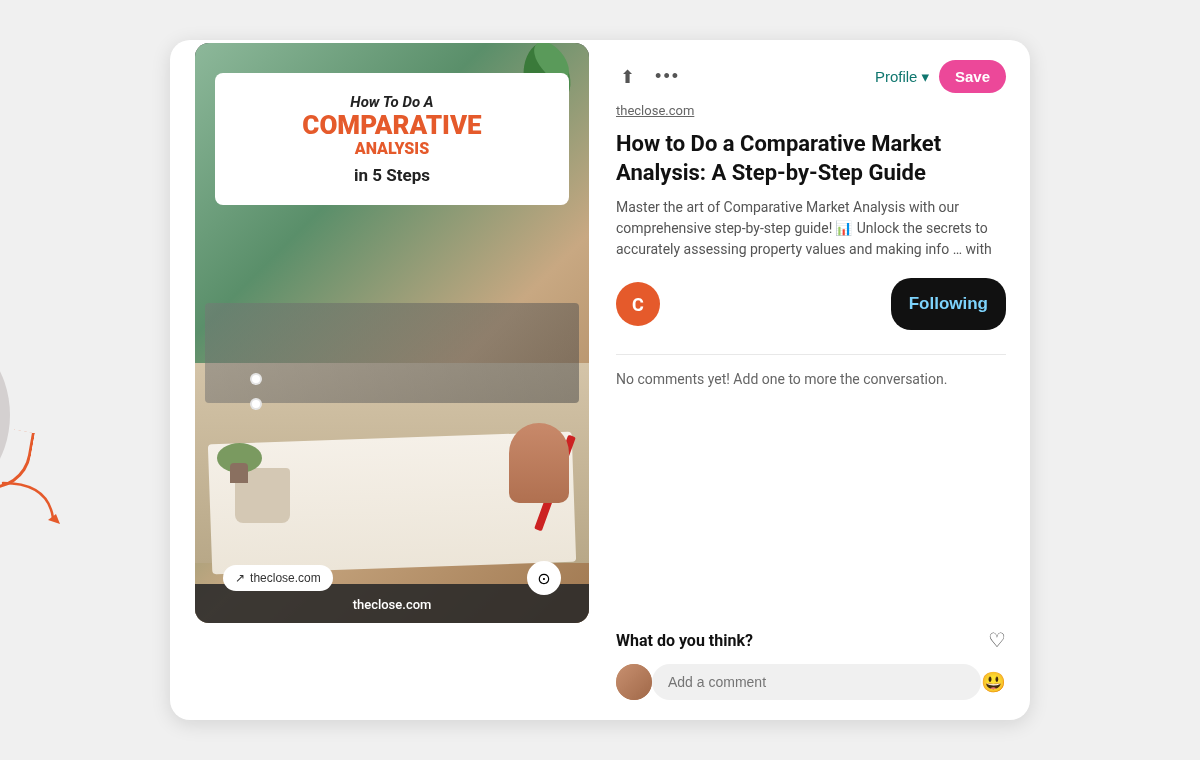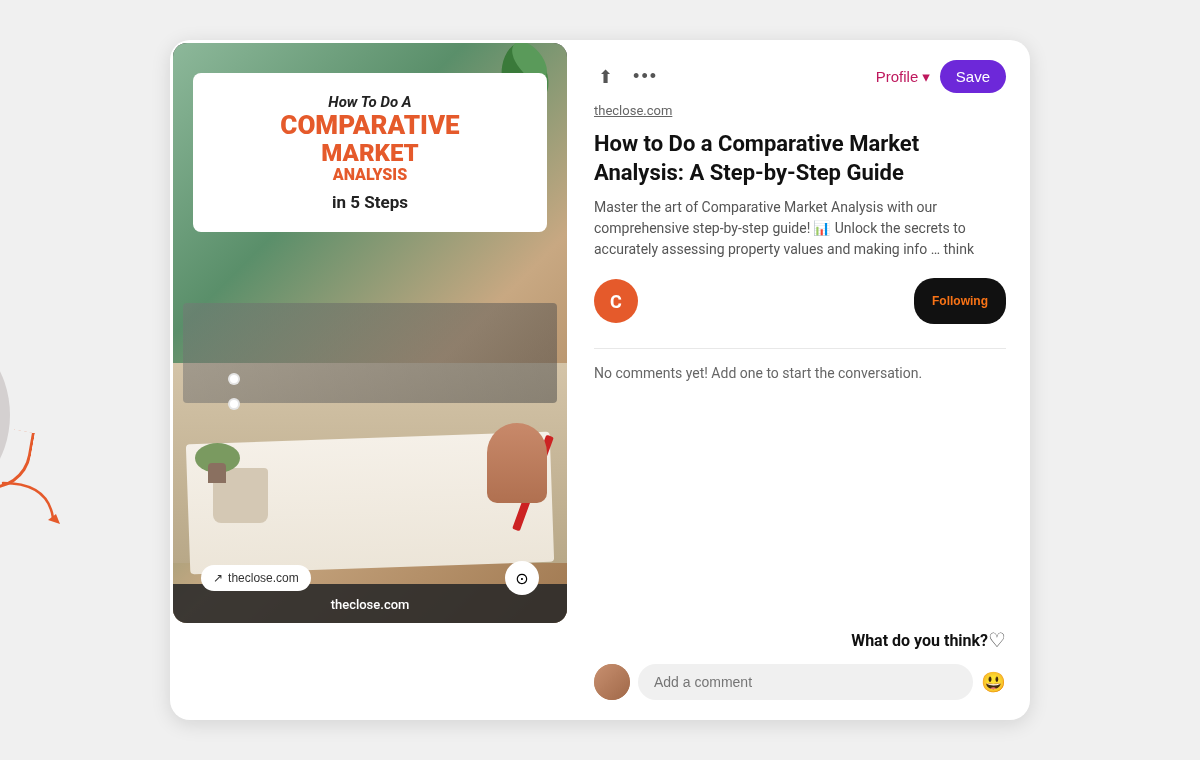--- a/index.html
+++ b/index.html
@@ -57,20 +57,21 @@
       right: -35px;
       bottom: -5px;
     }
 
     
     .pin-panel {
       width: 400px;
       flex-shrink: 0;
       padding: 3px;
       position: relative;
+      margin-left: 22px;
     }
 
     .pin-image-container {
       border-radius: 14px;
       overflow: hidden;
       position: relative;
       background: #2d2d2d;
       width: 100%;
       height: 580px;
     }
@@ -224,33 +225,33 @@
       display: flex;
       align-items: center;
       gap: 10px;
     }
     .profile-dropdown {
       display: flex;
       align-items: flex-start;
       gap: 4px;
       font-size: 15px;
       font-weight: 500;
-      color: #be185d;
+      color: #0f766e;
       background: none;
       border: none;
       cursor: pointer;
     }
     .save-btn {
-      background: #6d28d9;
+      background: #ec4899;
       color: white;
       border: none;
       border-radius: 20px;
       padding: 8px 16px;
       font-size: 15px;
-      font-weight: 400;
+      font-weight: 700;
       cursor: pointer;
     }
 
     
     .source-link {
       color: #666;
       font-size: 13px;
       text-decoration: underline;
       margin-bottom: 12px;
       cursor: pointer;
@@ -308,25 +309,25 @@
       font-weight: 600;
       color: #111;
       line-height: 1.3;
     }
     .creator-followers {
       font-size: 12px;
       color: #666;
     }
     .following-btn {
       background: #111;
-      color: #f97316;
+      color: #7dd3fc;
       border: none;
       border-radius: 20px;
       padding: 16px 18px;
-      font-size: 12px;
+      font-size: 17px;
       font-weight: 600;
       cursor: pointer;
     }
 
     
     .divider {
       height: 1px;
       background: #e8e8e8;
       margin-bottom: 16px;
     }
@@ -344,42 +345,42 @@
     .no-comments {
       font-size: 14px;
       color: #666;
       margin-bottom: 24px;
     }
 
     
     .reaction-row {
       display: flex;
       align-items: center;
-      justify-content: flex-end;
+      justify-content: space-between;
       margin-bottom: 12px;
       margin-top: auto;
     }
     .reaction-label {
       font-size: 16px;
       font-weight: 700;
       color: #111;
     }
     .heart-btn {
       background: none;
       border: none;
       cursor: pointer;
       font-size: 20px;
       color: #555;
     }
 
     
     .comment-input-row {
       display: flex;
       align-items: center;
-      gap: 8px;
+      gap: 0;
     }
     .commenter-avatar {
       width: 36px;
       height: 36px;
       border-radius: 50%;
       background: linear-gradient(135deg, #c8956c, #a06040);
       flex-shrink: 0;
       overflow: hidden;
       display: flex;
       align-items: center;
@@ -488,21 +489,20 @@
           </div>
 
           <div style="position:absolute;bottom:140px;left:22px;width:45px;height:40px;">
             <div style="width:45px;height:30px;background:#7a9a60;border-radius:50%;position:absolute;top:0;"></div>
             <div style="width:18px;height:20px;background:#8a7060;border-radius:4px 4px 0 0;position:absolute;bottom:0;left:13px;"></div>
           </div>
 
           <div class="pin-card">
             <div class="pin-card-how">How To Do A</div>
             <div class="pin-card-title1">COMPARATIVE</div>
-            <div class="pin-card-title2">MARKET</div>
             <div class="pin-card-title3">ANALYSIS</div>
             <div class="pin-card-steps">in 5 Steps</div>
           </div>
 
           <div class="pin-dot" style="top:330px;left:55px;"></div>
           <div class="pin-dot" style="top:355px;left:55px;"></div>
 
           <div class="pin-bottom-bar">
             <span class="pin-bottom-url">theclose.com</span>
           </div>
@@ -541,37 +541,37 @@
           <button class="save-btn">Save</button>
         </div>
       </div>
 
       <div class="source-link">theclose.com</div>
 
       <h1 class="pin-title">How to Do a Comparative Market Analysis: A Step-by-Step Guide</h1>
 
       <p class="pin-description">
         <span>Master the art of Comparative Market Analysis with our comprehensive step-by-step guide! 📊 Unlock the secrets to accurately assessing property values and making info</span>
-        <span> … think</span>
+        <span> … with</span>
         <span class="more-link"></span>
       </p>
 
       <div class="creator-row">
         <div class="creator-info">
           <div class="creator-avatar">
             <span>C</span>
           </div>
         </div>
         <button class="following-btn">Following</button>
       </div>
 
       <div class="divider"></div>
 
       <div class="comments-section">
-        <div class="no-comments">No comments yet! Add one to start the conversation.</div>
+        <div class="no-comments">No comments yet! Add one to more the conversation.</div>
       </div>
 
       <div style="flex:1;"></div>
 
       <div class="reaction-row">
         <span class="reaction-label">What do you think?</span>
         <button class="heart-btn">♡</button>
       </div>
 
       <div class="comment-input-row">

